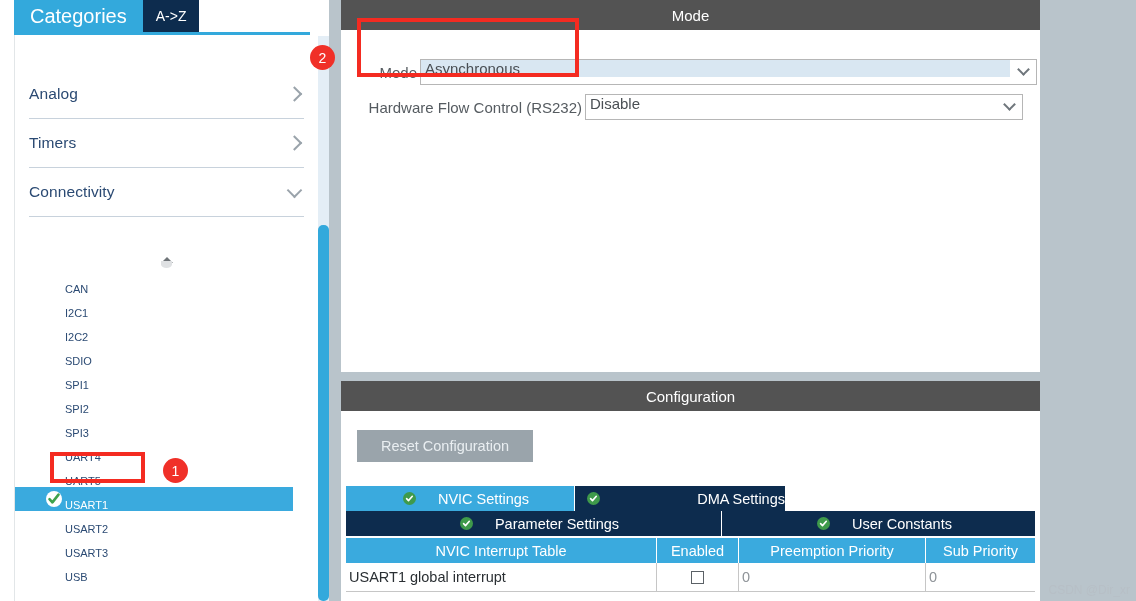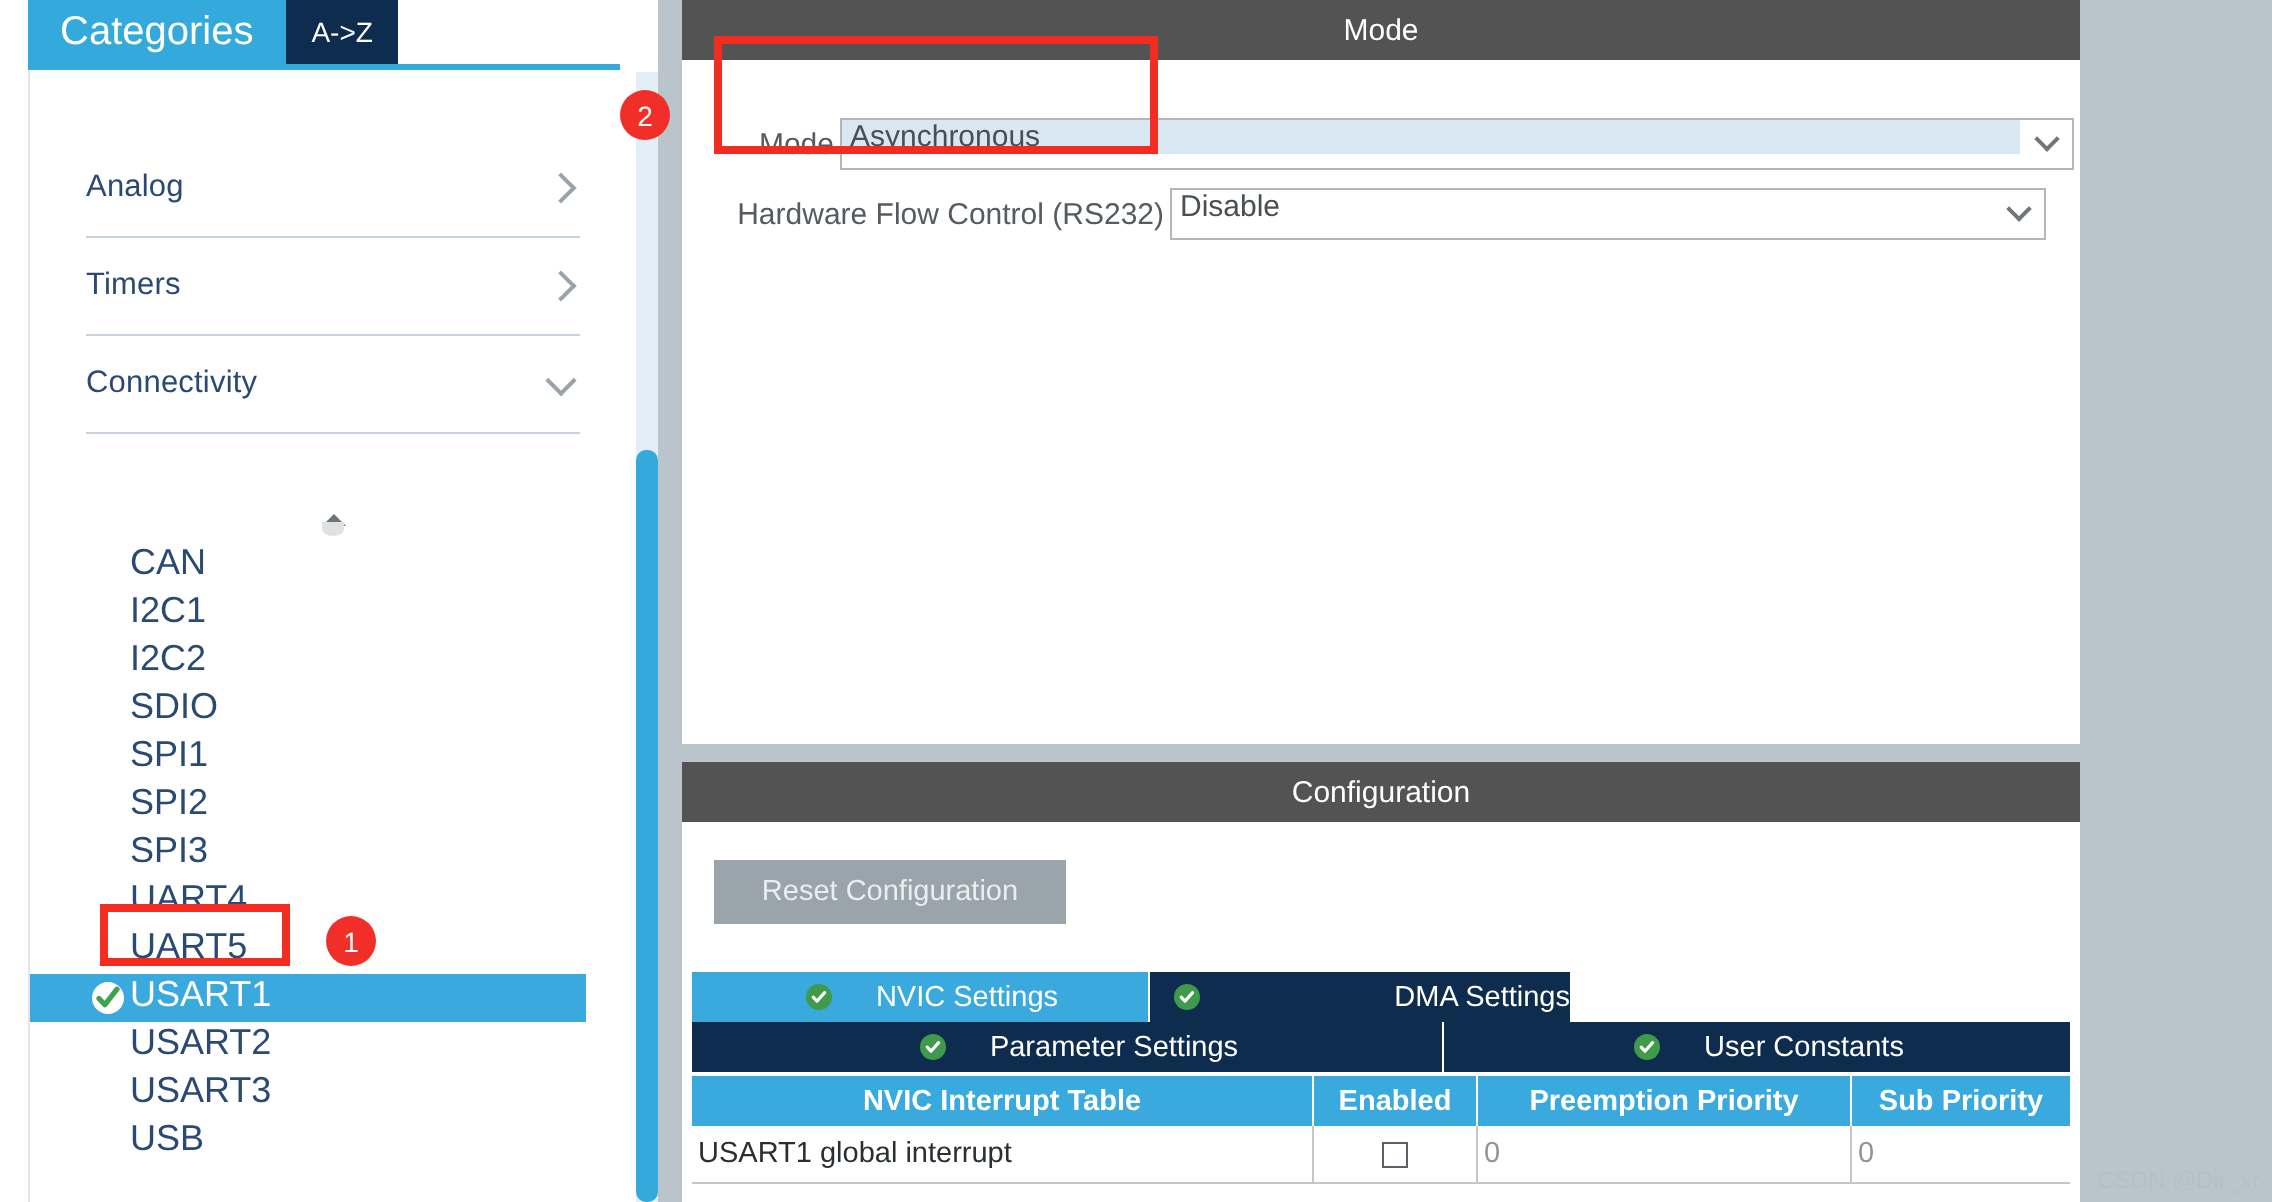--- a/index.html
+++ b/index.html
@@ -44,21 +44,21 @@
 
   #sidebar-body {
     position: absolute; left: 14px; top: 35px;
     width: 304px; height: 566px;
     background: #ffffff;
     border-left: 1px solid #e2e6e8;
     overflow: hidden;
   }
   .section-row {
     position: relative;
-    margin: 0 28px;
+    margin: 0 14px;
     height: 49px;
     display: flex; align-items: center;
     border-bottom: 1px solid #c8d2dc;
     cursor: pointer;
   }
   .section-label {
     font-size: 15.5px; color: #2b4a73;
     letter-spacing: .1px;
   }
   .chev {
@@ -88,23 +88,23 @@
     border-radius: 0 0 50% 50%;
   }
 
   #periph-list {
     position: absolute; left: 0; top: 236px;
     width: 278px;
   }
   .periph-item {
     position: relative;
     height: 24px;
-    display: flex; align-items: flex-start;
+    display: flex; align-items: flex-end;
     padding-left: 50px;
-    font-size: 18px;
+    font-size: 11px;
     color: #2b4a73;
     cursor: pointer;
   }
   .periph-item.selected {
     background: #3aaade;
     color: #ffffff;
   }
   .periph-check {
     position: absolute; left: 31px; top: 50%;
     transform: translateY(-50%);
@@ -244,21 +244,20 @@
 
   #nvic-table { position: absolute; left: 5px; top: 127px; width: 689px; }
   .tbl-head { display: flex; }
   .tbl-head > div {
     background: #3aaade;
     color: #ffffff;
     font-size: 14.5px;
     height: 25px;
     display: flex; align-items: center; justify-content: center;
     border-right: 1px solid #ffffff;
-    font-weight: bold;
   }
   .tbl-head > div:last-child { border-right: none; }
   .tbl-row { display: flex; border-bottom: 1px solid #c6c6c6; justify-content: center; }
   .tbl-row > div {
     height: 28px;
     font-size: 14.5px;
     color: #2a2f33;
     display: flex; align-items: center;
     border-right: 1px solid #c6c6c6;
     padding-left: 3px;

